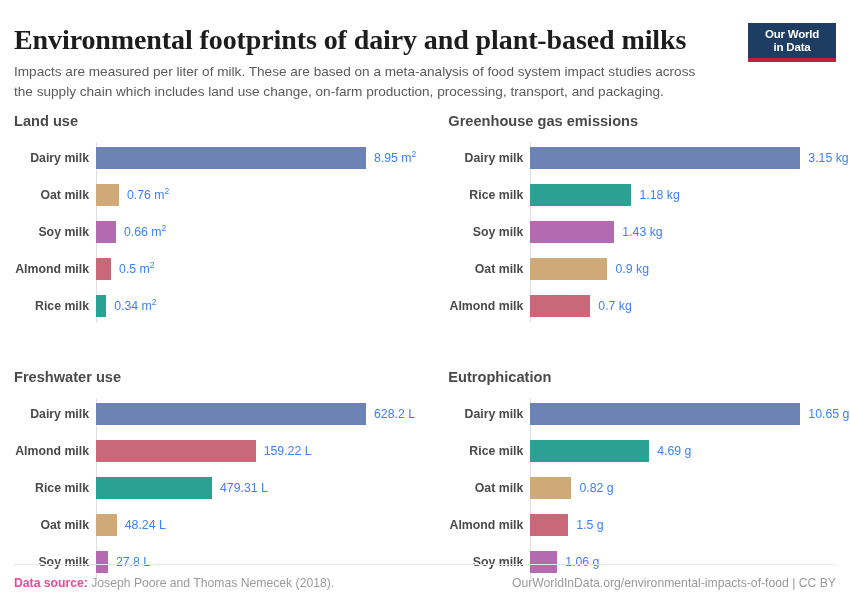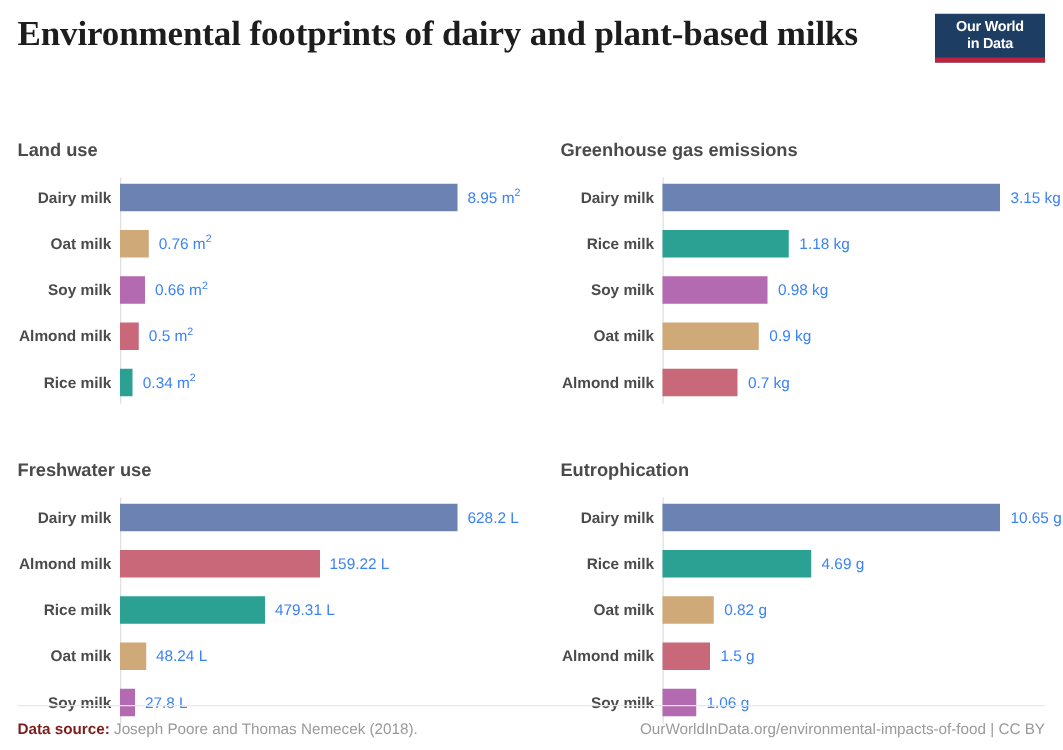--- a/index.html
+++ b/index.html
@@ -12,21 +12,21 @@
     background: #ffffff;
     font-family: "Liberation Sans", sans-serif;
     color: #577291;
     overflow: hidden;
   }
   .page {
     position: relative;
     width: 850px;
     height: 600px;
     box-sizing: border-box;
-    padding: 0 14px;
+    padding: 12px 14px;
   }
 
   
   .header {
     position: relative;
     padding-top: 12px;
   }
   .title {
     font-family: "Liberation Serif", serif;
     font-weight: bold;
@@ -143,34 +143,35 @@
     bottom: 10px;
     border-top: 1px solid #e8e8e8;
     padding-top: 11px;
     display: flex;
     justify-content: space-between;
     align-items: baseline;
     font-size: 12.2px;
     color: #9a9a9a;
   }
   .footer-left b {
-    color: #7f1d1d;
+    color: #ec4899;
     font-weight: bold;
   }
   .footer-right {
     text-align: right;
   }
 </style>
 </head>
 <body>
 
 <div class="page">
 
   <div class="header">
     <h1 class="title">Environmental footprints of dairy and plant-based milks</h1>
+    <p class="subtitle">Impacts are measured per liter of milk. These are based on a meta-analysis of food system impact studies across the supply chain which includes land use change, on-farm production, processing, transport, and packaging.</p>
     <div class="logo">
       <span class="logo-line">Our World</span>
       <span class="logo-line">in Data</span>
     </div>
   </div>
 
   <div class="grid" id="charts-grid">
       <div class="panel">
         <div class="panel-title">Land use</div>
         <div class="rows">
@@ -212,21 +213,21 @@
             <span class="bar-value">3.15 kg</span>
           </div>
           <div class="row">
             <span class="row-label">Rice milk</span>
             <div class="bar" style="width: 101.143px; background: rgb(43, 161, 147);"></div>
             <span class="bar-value">1.18 kg</span>
           </div>
           <div class="row">
             <span class="row-label">Soy milk</span>
             <div class="bar" style="width: 84px; background: rgb(180, 106, 176);"></div>
-            <span class="bar-value">0.98 kg</span>
+            <span class="bar-value">1.43 kg</span>
           </div>
           <div class="row">
             <span class="row-label">Oat milk</span>
             <div class="bar" style="width: 77.1429px; background: rgb(207, 169, 120);"></div>
             <span class="bar-value">0.9 kg</span>
           </div>
           <div class="row">
             <span class="row-label">Almond milk</span>
             <div class="bar" style="width: 60px; background: rgb(201, 104, 120);"></div>
             <span class="bar-value">0.7 kg</span>

